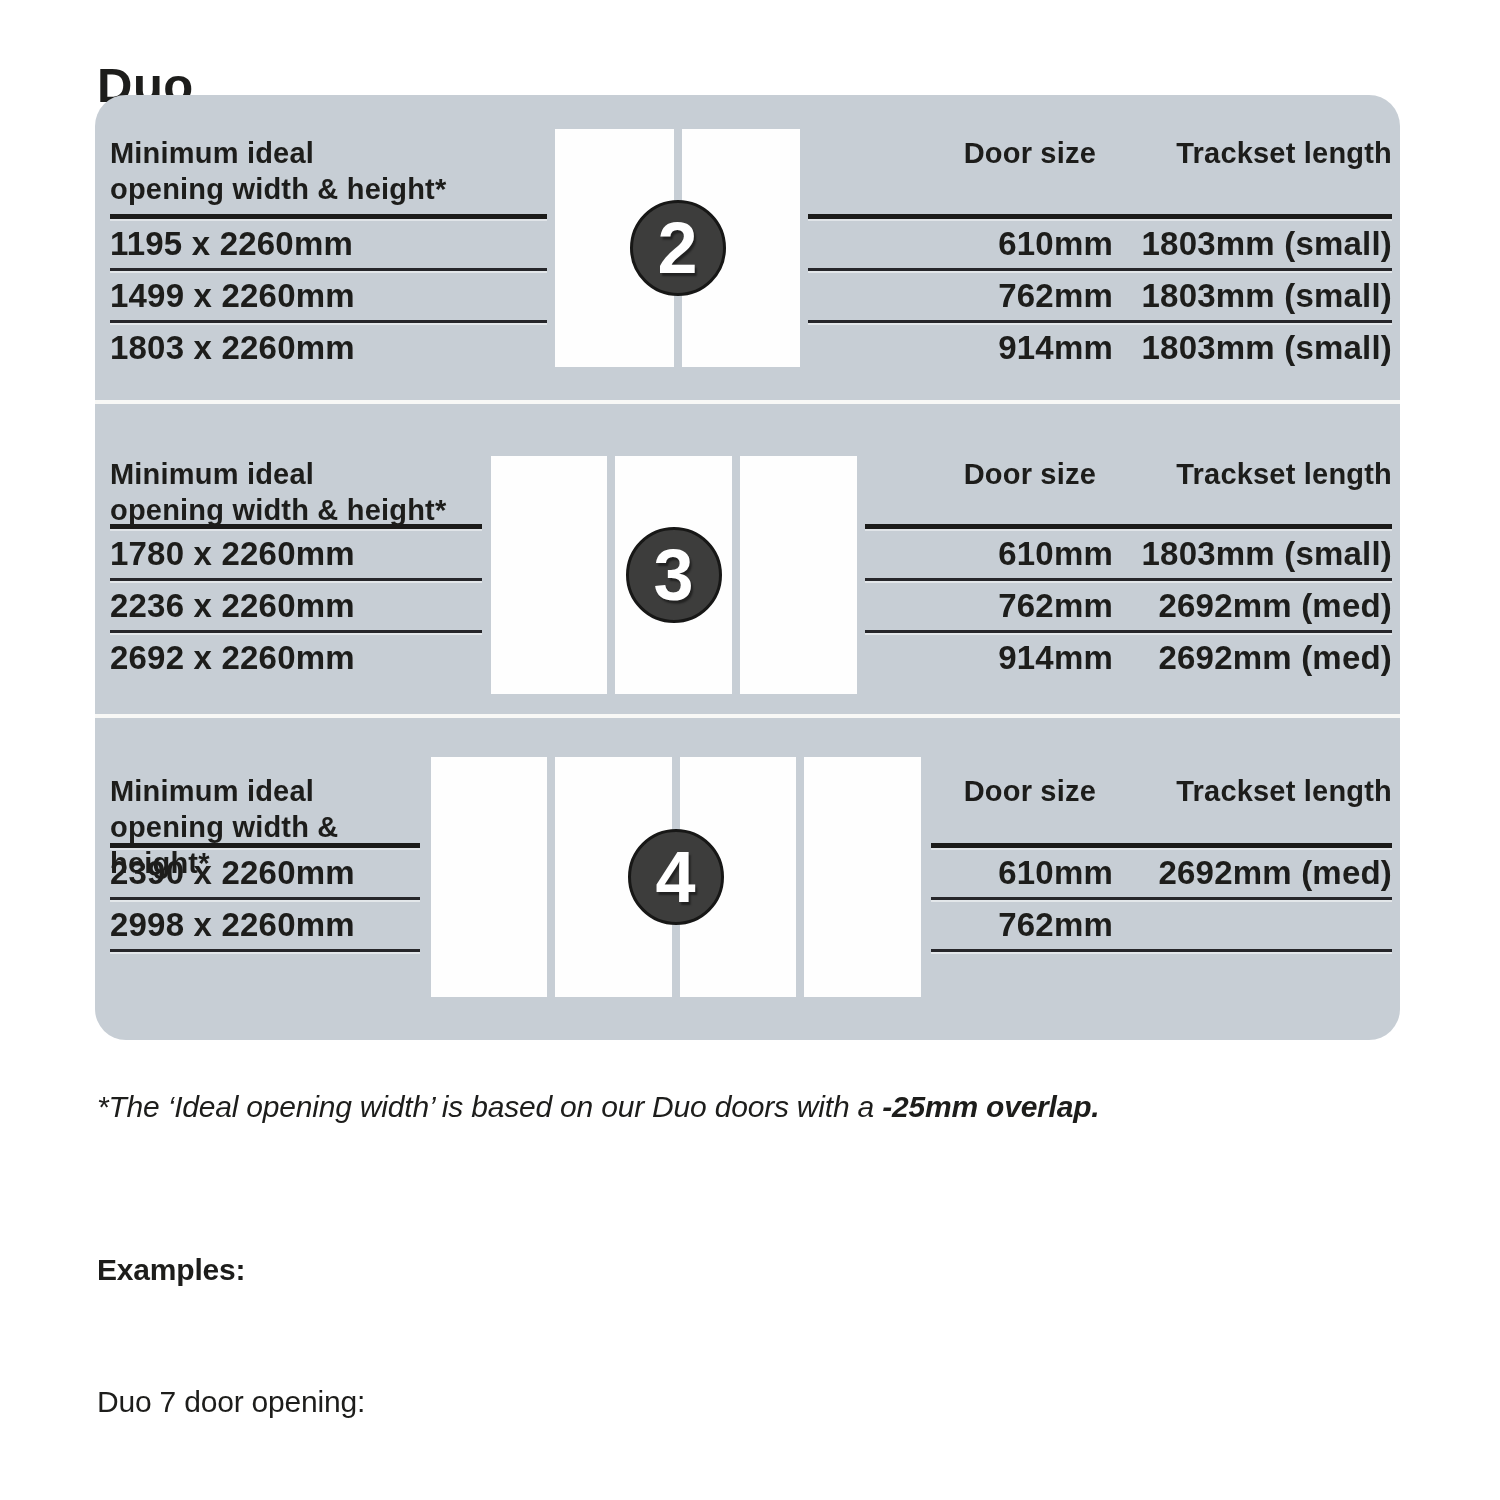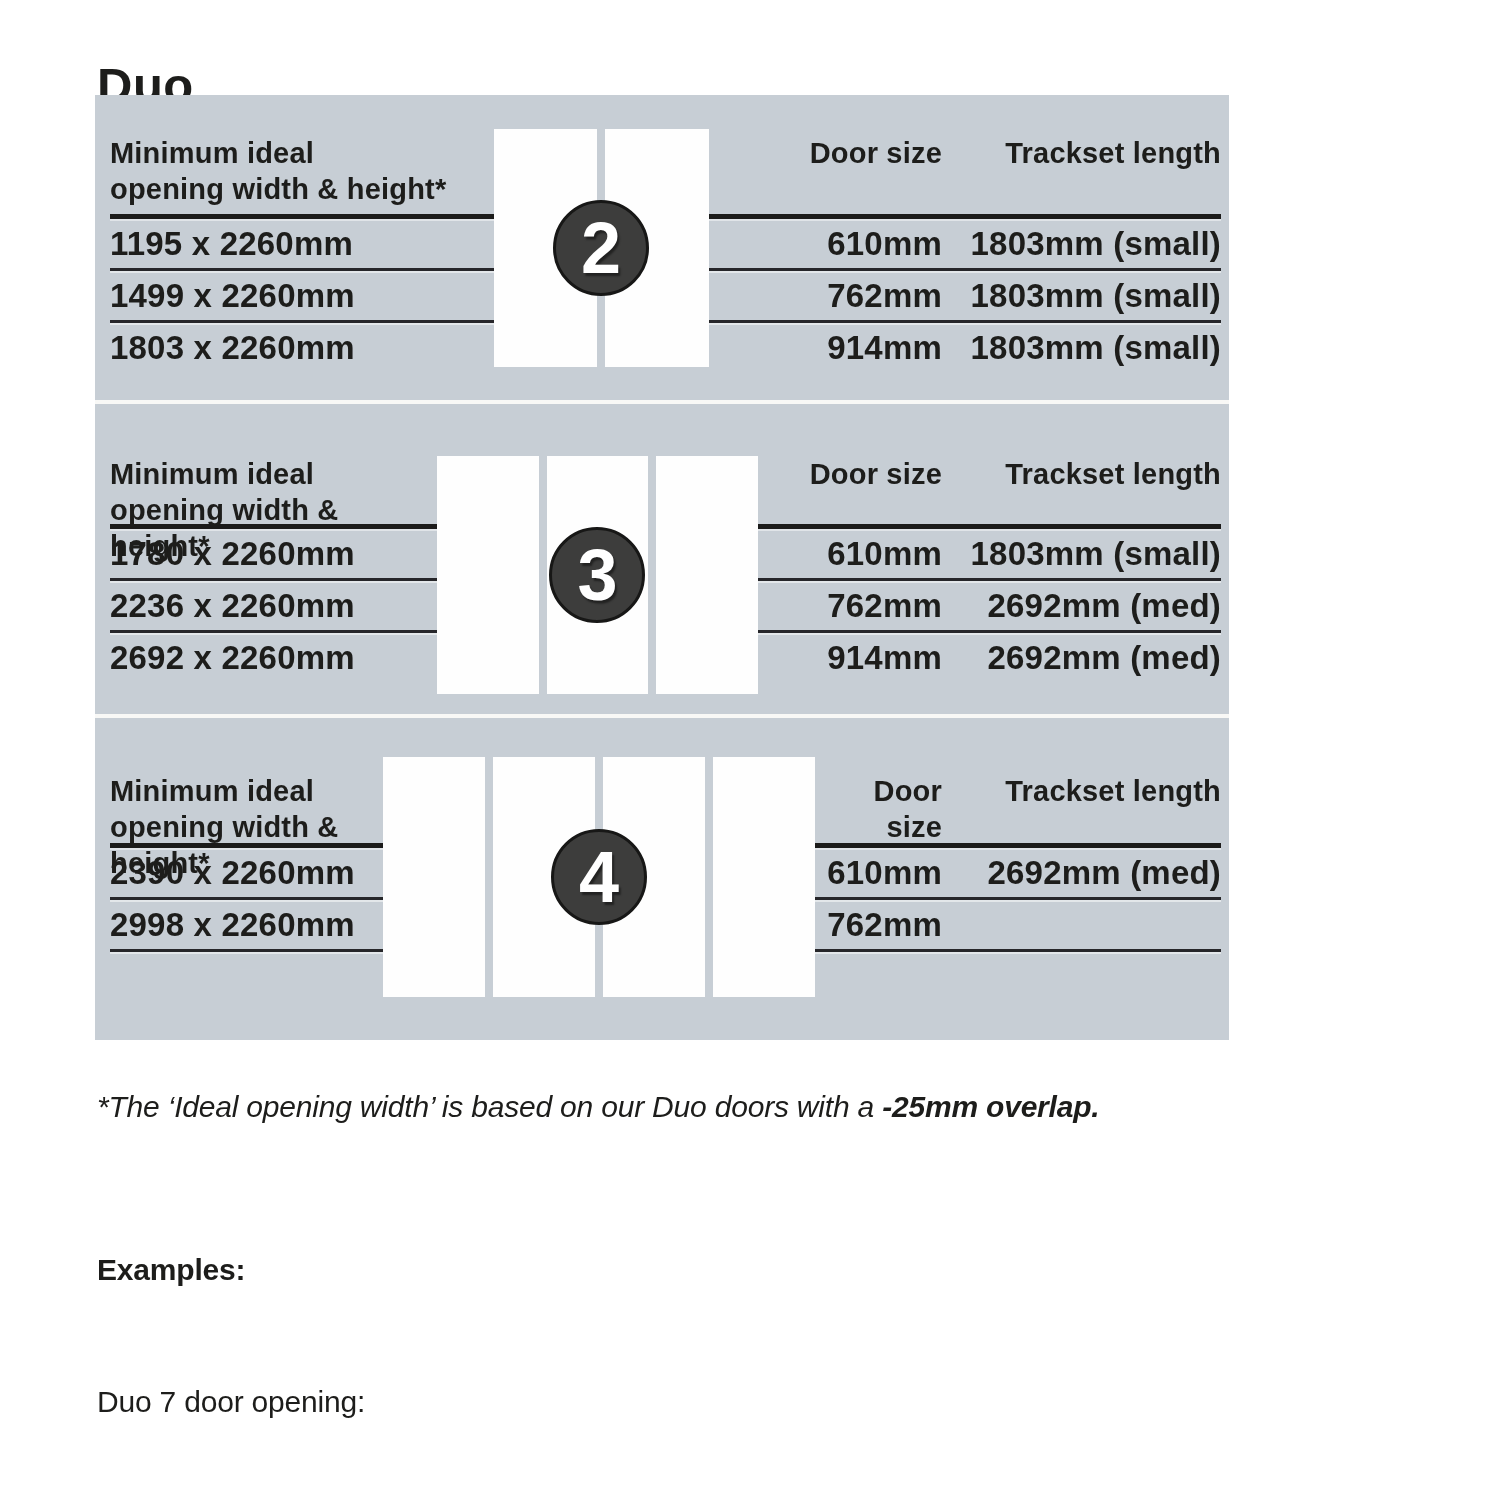--- a/index.html
+++ b/index.html
@@ -6,22 +6,23 @@
   body{
     width:1500px;height:1500px;position:relative;overflow:hidden;
     background:#ffffff;color:#1d1d1b;
     font-family:"Liberation Sans","DejaVu Sans",sans-serif;
   }
   .page-title{
     position:absolute;left:97px;top:24px;
     font-size:49px;font-weight:700;letter-spacing:0.5px;
   }
   .panel{
-    position:absolute;left:95px;top:95px;width:1134px;
+    position:absolute;left:95px;top:95px;width:1305px;
     background:#c7ced5;
+    border-radius:31px;
   }
   .sec{
     display:flex;justify-content:space-between;
     padding:0 8px 0 15px;position:relative;box-sizing:border-box;
   }
   .sec + .sec{border-top:4px solid #f8f8f6;}
   .s1{height:305px;}
   .s2{height:314px;}
   .s3{height:326px;}
 
@@ -40,21 +41,21 @@
   .rule{height:5px;background:#1b1b1a;box-shadow:0 2px 0 rgba(255,255,255,.45);}
 
   .row{
     height:49px;display:flex;align-items:center;
     font-size:33px;font-weight:700;letter-spacing:0.2px;
     border-bottom:3px solid #26262a;
     box-shadow:0 2px 0 rgba(255,255,255,.5);
   }
   .no-last .row:last-child{border-bottom:none;box-shadow:none;}
 
-  .rhead{display:grid;grid-template-columns:1fr 279px;}
+  .rhead{display:grid;grid-template-columns:1fr 279px;gap:17px;}
   .rhead span{text-align:right;}
   .rt .row{display:grid;grid-template-columns:1fr 279px;}
   .rt .row span{text-align:right;}
 
   .dg{position:relative;}
   .doors{display:flex;gap:8px;}
   .s1 .doors{margin-top:34px;height:238px;}
   .s2 .doors{margin-top:52px;height:238px;}
   .s3 .doors{margin-top:39px;height:240px;}
   .door{flex:1;background:#fefefe;}

